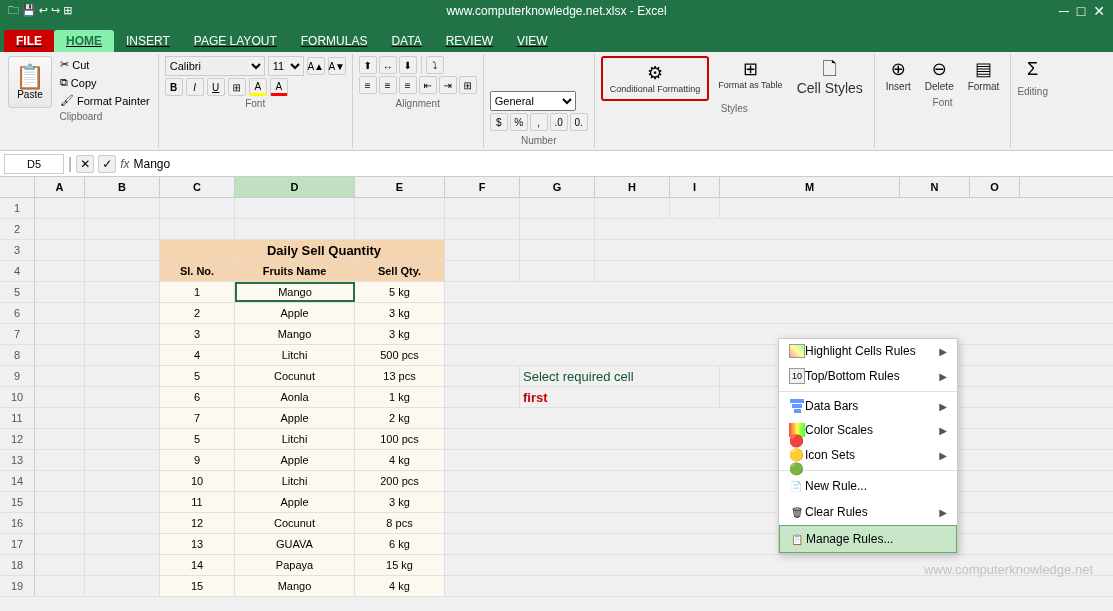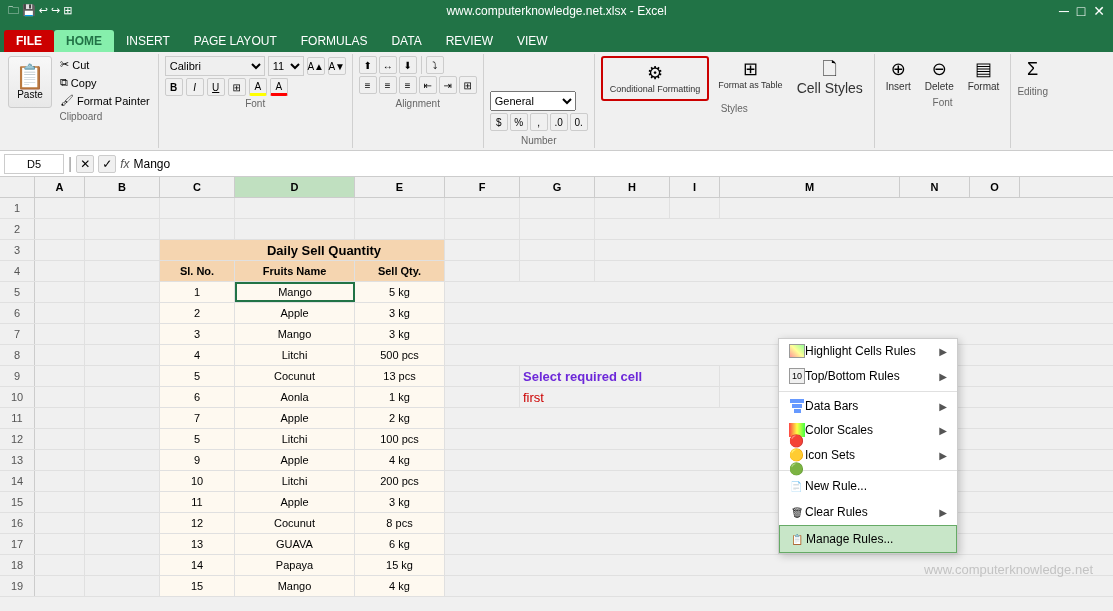--- a/index.html
+++ b/index.html
@@ -24,20 +24,21 @@
       align-items: center;
     }
 
     
     .ribbon-tabs {
       background: #217346;
       display: flex;
       align-items: flex-end;
       padding: 0 4px;
       height: 30px;
+      text-decoration: underline;
     }
     .ribbon-tab {
       padding: 4px 12px;
       color: white;
       font-size: 12px;
       cursor: pointer;
       border-radius: 3px 3px 0 0;
     }
     .ribbon-tab.active {
       background: #86efac;
@@ -634,32 +635,32 @@
     </div>
 
     <div class="spreadsheet-row">
       <div class="row-num">9</div>
       <div class="cell col-a"></div>
       <div class="cell col-b"></div>
       <div class="cell data-cell col-c center">5</div>
       <div class="cell data-cell col-d center">Cocunut</div>
       <div class="cell data-cell col-e center">13 pcs</div>
       <div class="cell col-f"></div>
-      <div class="cell col-g" style="color:#6d28d9; font-weight:bold; font-size:13px; min-width:200px;">Select required cell</div>
+      <div class="cell col-g" style="color:#14532d; font-weight:normal; font-size:13px; min-width:200px;">Select required cell</div>
     </div>
 
     <div class="spreadsheet-row">
       <div class="row-num">10</div>
       <div class="cell col-a"></div>
       <div class="cell col-b"></div>
       <div class="cell data-cell col-c center">6</div>
       <div class="cell data-cell col-d center">Aonla</div>
       <div class="cell data-cell col-e center">1 kg</div>
       <div class="cell col-f"></div>
-      <div class="cell col-g" style="color:#cc0000; font-weight:normal; font-size:13px; min-width:200px;">first</div>
+      <div class="cell col-g" style="color:#cc0000; font-weight:bold; font-size:13px; min-width:200px;">first</div>
     </div>
 
     <div class="spreadsheet-row">
       <div class="row-num">11</div>
       <div class="cell col-a"></div>
       <div class="cell col-b"></div>
       <div class="cell data-cell col-c center">7</div>
       <div class="cell data-cell col-d center">Apple</div>
       <div class="cell data-cell col-e center">2 kg</div>
     </div>

